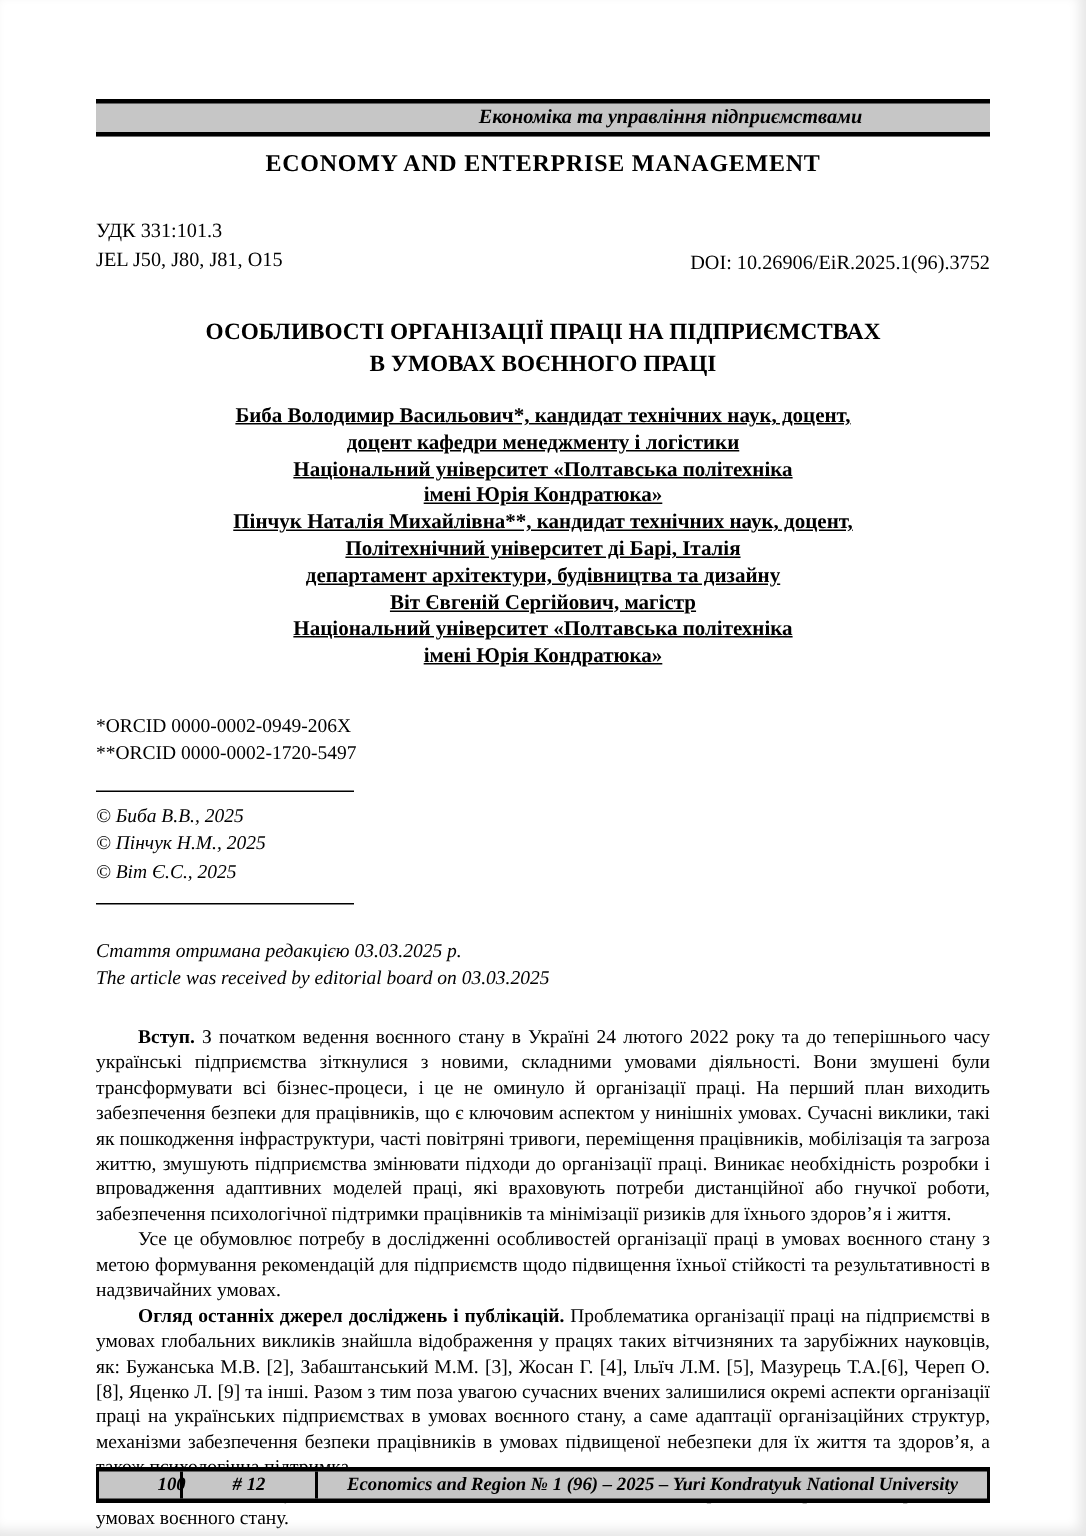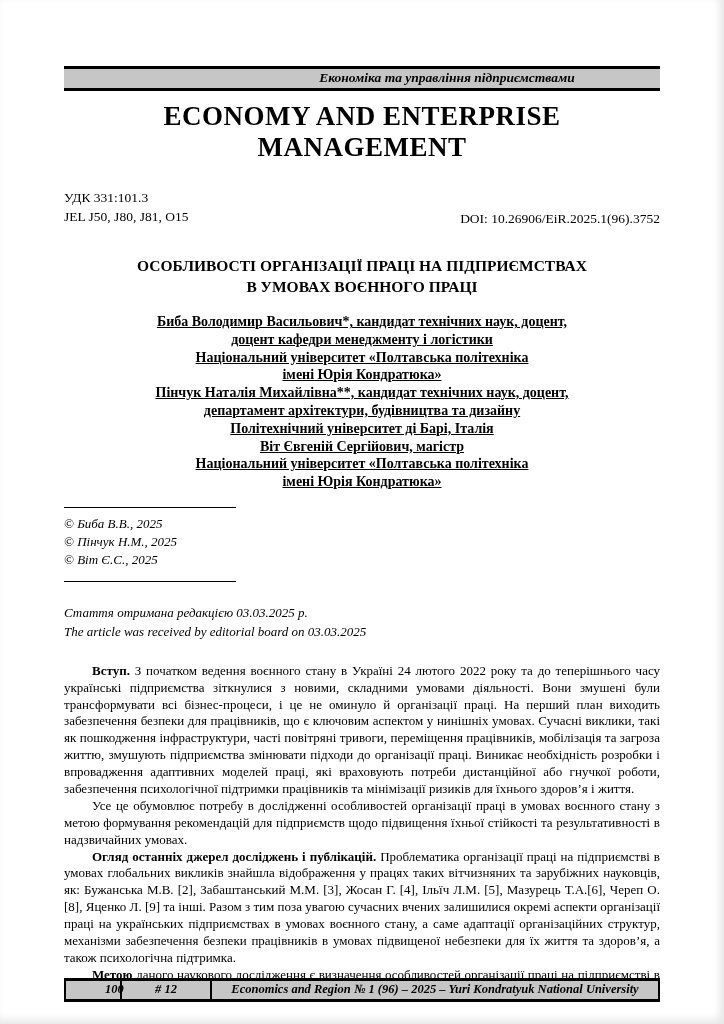--- a/index.html
+++ b/index.html
@@ -20,21 +20,21 @@
     background:#c6c6c6;
     padding:1px 4px 2px 4px;
   }
   .topbar-text {
     font-size:13.5px; font-weight:bold; font-style:italic;
     text-align:center; margin-left:170px;
   }
   .journal-title {
     margin-top:10px;
     text-align:center;
-    font-size:27px; font-weight:bold;
+    font-size:16px; font-weight:bold;
     letter-spacing:0.5px;
   }
   .meta {
     margin-top:26px;
     display:flex; justify-content:space-between; align-items:flex-end;
     font-size:13.5px;
   }
   .meta-left div { line-height:1.4; }
   .article-title {
     margin-top:28px;
@@ -108,27 +108,31 @@
     <span>ОСОБЛИВОСТІ ОРГАНІЗАЦІЇ ПРАЦІ НА ПІДПРИЄМСТВАХ</span><br>
     <span>В УМОВАХ ВОЄННОГО ПРАЦІ</span>
   </h2>
 
   <div class="authors">
     <div>Биба Володимир Васильович*, кандидат технічних наук, доцент,</div>
     <div>доцент кафедри менеджменту і логістики</div>
     <div>Національний університет «Полтавська політехніка</div>
     <div>імені Юрія Кондратюка»</div>
     <div>Пінчук Наталія Михайлівна**, кандидат технічних наук, доцент,</div>
+    <div>Політехнічний університет ді Барі, Італія</div>
     <div>департамент архітектури, будівництва та дизайну</div>
-    <div>Політехнічний університет ді Барі, Італія</div>
     <div>Віт Євгеній Сергійович, магістр</div>
     <div>Національний університет «Полтавська політехніка</div>
     <div>імені Юрія Кондратюка»</div>
   </div>
 
+  <div class="orcid">
+    <div>*ORCID 0000-0002-0949-206X</div>
+    <div>**ORCID 0000-0002-1720-5497</div>
+  </div>
 
   <div class="rule r1"></div>
 
   <div class="copyright">
     <div>© Биба В.В., 2025</div>
     <div>© Пінчук Н.М., 2025</div>
     <div>© Віт Є.С., 2025</div>
   </div>
 
   <div class="rule r2"></div>

